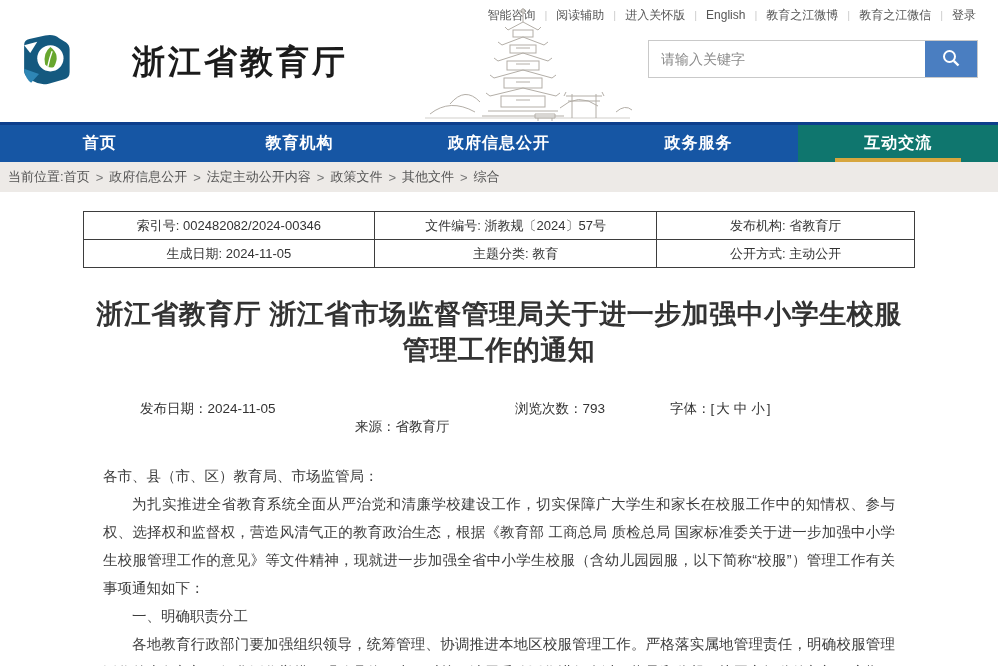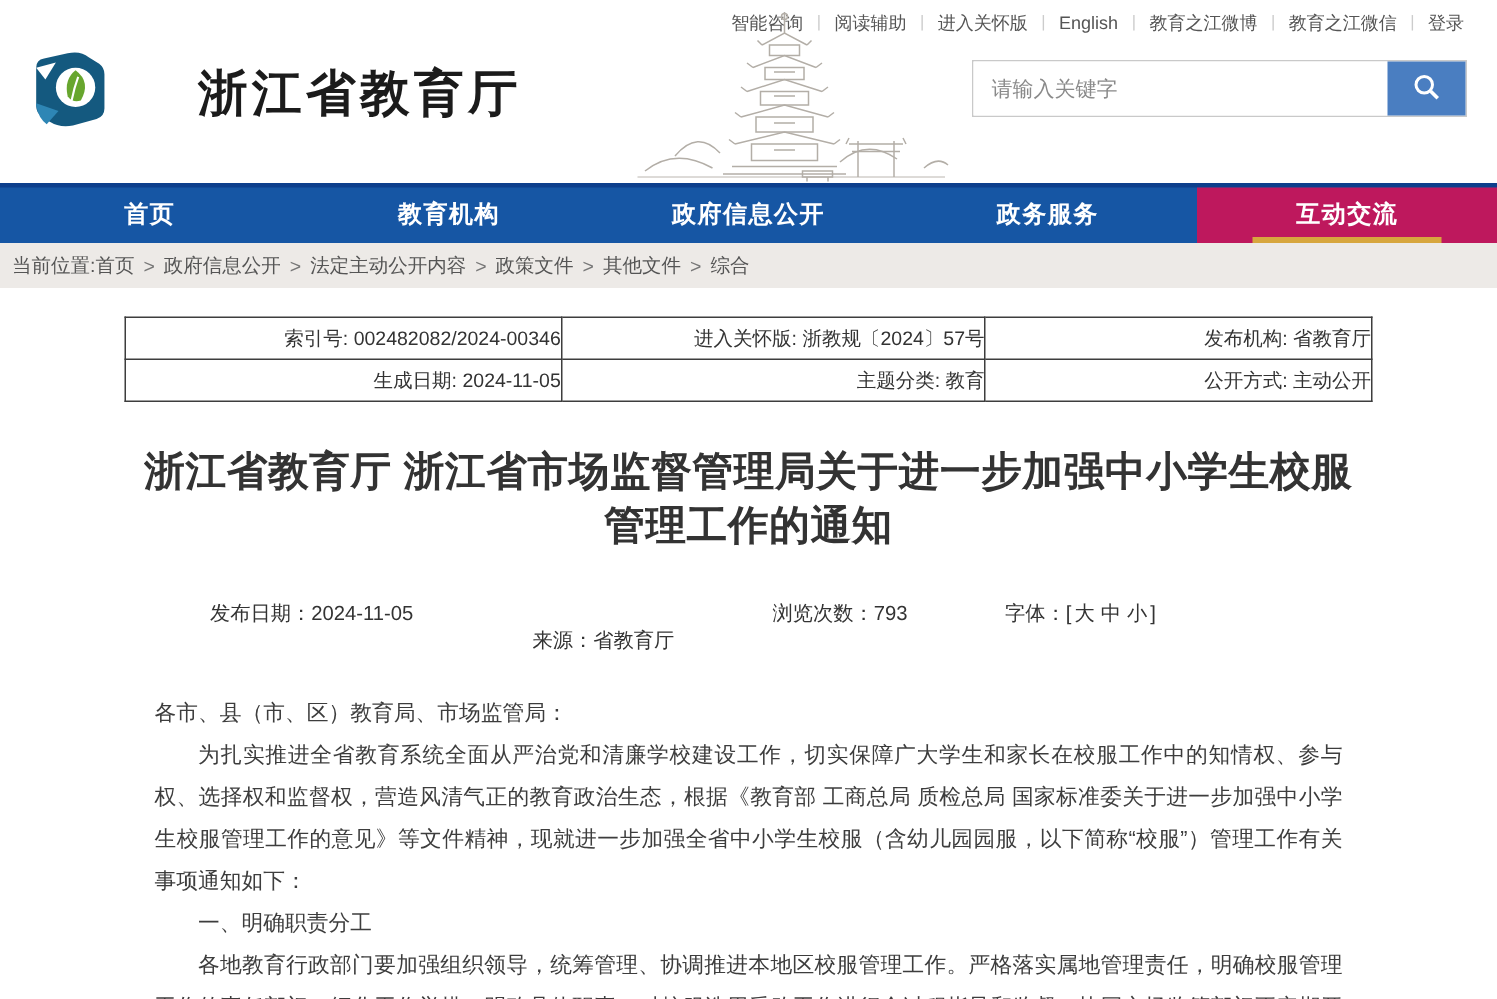--- a/index.html
+++ b/index.html
@@ -24,34 +24,34 @@
     color:#333; font-family:inherit; }
   .searchbox input::placeholder { color:#8a8a8a; }
   .search-btn { width:52px; height:100%; background:#4a7ec1; border:none; cursor:pointer;
     display:flex; align-items:center; justify-content:center; }
 
   
   .nav { height:40px; background:#1656a4; border-top:3px solid #0d3f8c; display:flex; }
   .nav-item { flex:1; display:flex; align-items:center; justify-content:center;
     color:#fff; font-size:16px; font-weight:bold; cursor:pointer; position:relative;
     letter-spacing:1px; }
-  .nav-item.active { background:#be185d; }
+  .nav-item.active { background:#0f766e; }
   .nav-item.active::after { content:""; position:absolute; bottom:0; left:50%;
     transform:translateX(-50%); width:126px; height:4px; background:#d7a63e; }
 
   
   .breadcrumb { height:30px; background:#edeae7; display:flex; align-items:center;
     padding-left:8px; font-size:13px; color:#555; }
   .breadcrumb a { color:#555; text-decoration:none; cursor:pointer; }
   .breadcrumb .bsep { margin:0 6px; color:#777; }
 
   
   .content { width:832px; margin:0 auto; }
   table.meta { width:100%; border-collapse:collapse; margin-top:19px; }
-  table.meta td { border:1px solid #3d3d3d; height:28px; text-align:right;
+  table.meta td { border:1px solid #3d3d3d; height:28px; text-align:center;
     font-size:13px; color:#333; }
   table.meta td:nth-child(1){ width:35%; } table.meta td:nth-child(2){ width:34%; }
   table.meta td:nth-child(3){ width:31%; }
 
   .doc-title { margin-top:28px; text-align:center; font-size:27px; font-weight:bold;
     color:#333; letter-spacing:0.5px; }
 
   .doc-meta { margin:32px 0 0 32px; width:700px; display:flex; font-size:13.5px; color:#333; }
   .doc-meta .m1{ width:215px;margin-left:25px; } .doc-meta .m2{ width:160px;margin-top:18px; } .doc-meta .m3{ width:155px; }
   .doc-meta .font-sizes span.sz { cursor:pointer; margin:0 2px; }
@@ -159,21 +159,21 @@
 <div class="content">
 
   <table class="meta">
     <tbody>
         <tr>
       <td>
         <span>索引号:</span>
         <span>002482082/2024-00346</span>
       </td>
       <td>
-        <span>进入关怀版:</span>
+        <span>文件编号:</span>
         <span>浙教规〔2024〕57号</span>
       </td>
       <td>
         <span>发布机构:</span>
         <span>省教育厅</span>
       </td>
     </tr>
     <tr>
       <td>
         <span>生成日期:</span>

